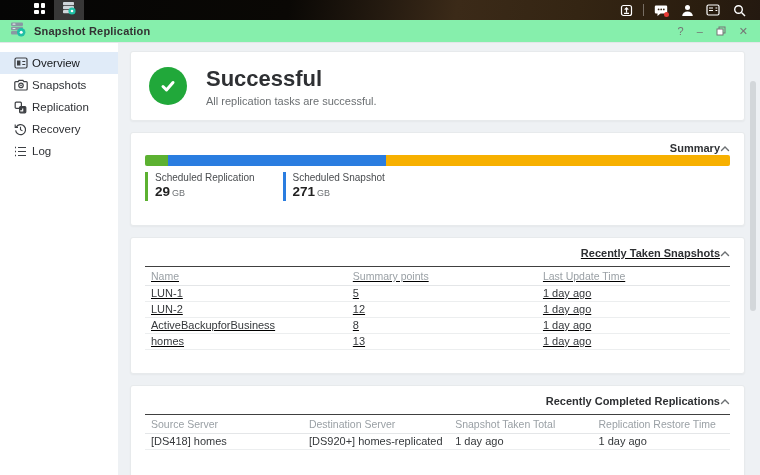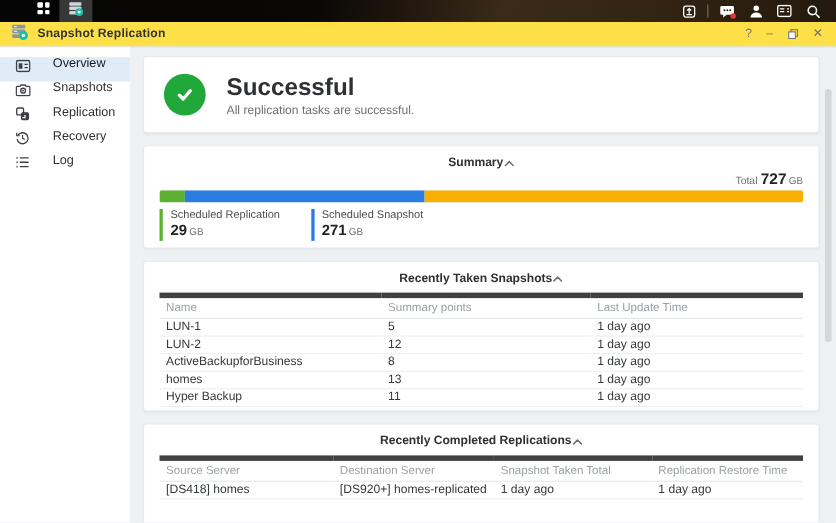--- a/index.html
+++ b/index.html
@@ -12,72 +12,72 @@
     background:linear-gradient(100deg,#050505 0%,#0a0805 38%,#241a10 50%,#3b2a18 60%,#342513 76%,#2a1d0f 92%,#241910 100%); }
   .tb-left { display:flex; padding-left:24px; }
   .tb-app { width:30px; display:flex; align-items:center; justify-content:center; cursor:pointer; }
   .tb-app.active { background:rgba(255,255,255,0.20); }
   .tb-right { display:flex; align-items:center; padding-right:8px; }
   .tb-icon { width:26px; height:20px; display:flex; align-items:center; justify-content:center; position:relative; cursor:pointer; }
   .tb-divider { width:1px; height:12px; background:rgba(255,255,255,0.35); margin:0 4px; }
   .badge-dot { position:absolute; right:5px; bottom:3px; width:5px; height:5px; border-radius:50%; }
 
   
-  .titlebar { height:23px; flex:0 0 23px; background:#fde047; border-bottom:1px solid #e3e6e9;
+  .titlebar { height:23px; flex:0 0 23px; background:#86efac; border-bottom:1px solid #e3e6e9;
     display:flex; justify-content:space-between; align-items:center; padding:0 12px 0 10px; }
   .title-left { display:flex; align-items:center; gap:8px; }
   .win-title { font-size:11px; font-weight:bold; color:#333; letter-spacing:0.2px; }
   .win-controls { display:flex; align-items:center; gap:13px; }
   .win-controls span { font-size:11px; color:#757575; cursor:pointer; line-height:1; display:flex; align-items:center; }
 
   
   .window-body { flex:1; display:flex; min-height:0; }
   .sidebar { width:118px; flex:0 0 118px; background:#ffffff; padding-top:9px; }
-  .side-item { height:22px; display:flex; gap:20px; padding-left:13px; cursor:pointer; }
+  .side-item { height:22px; display:flex; align-items:center; gap:4px; padding-left:13px; cursor:pointer; }
   .side-item .lbl { font-size:11.5px; color:#2f3135; }
   .side-item.active { background:#e0ebf8; }
   .side-item.active .lbl { color:#16181b; }
   .side-icon { width:15px; height:15px; display:flex; align-items:center; justify-content:center; }
 
   .content { flex:1; position:relative; overflow:hidden; padding:8px 15px 0 12px; }
   .card { background:#ffffff; border:1px solid #e7eaec; border-radius:3px; box-shadow:0 1px 2px rgba(0,0,0,0.04); margin-bottom:11px; }
 
   
   .card-status { height:70px; display:flex; align-items:center; padding:0 18px; }
   .ok-circle { width:38px; height:38px; border-radius:50%; display:flex; align-items:center; justify-content:center; flex:0 0 38px; }
   .status-text { margin-left:19px; }
   .status-title { font-size:22px; font-weight:bold; color:#2e3033; }
   .status-msg { font-size:11px; color:#6c7073; margin-top:3px; }
 
   
-  .card-head { display:flex; justify-content:center; align-items:center; padding:9px 14px 0 14px; }
+  .card-head { display:flex; justify-content:flex-end; align-items:center; padding:9px 14px 0 14px; }
   .card-title { font-size:11px; font-weight:bold; color:#2e3033; }
   .chev { cursor:pointer; display:flex; }
 
   
   .card-summary { height:94px; }
   .total-line { text-align:right; padding:1px 14px 0 0; line-height:15px; }
   .total-label { font-size:9.5px; color:#6c7073; }
   .total-value { font-size:14px; font-weight:bold; color:#222; margin:0 2px 0 3px; }
   .total-unit { font-size:9px; color:#6c7073; }
   .usage-bar { height:11px; margin:1px 14px 0 14px; display:flex; border-radius:2px; overflow:hidden; background:#f0f0f0; }
   .usage-bar .seg { height:100%; }
   .legend { display:flex; margin:6px 14px 0 14px; }
   .legend-item { border-left:3px solid #ccc; padding-left:7px; margin-right:28px; min-width:92px; }
   .legend-label { font-size:10px; color:#4a4d50; line-height:12px; white-space:nowrap; }
   .legend-value { font-size:13.5px; font-weight:bold; color:#222; line-height:15px; }
   .legend-unit { font-size:9px; font-weight:normal; color:#6c7073; margin-left:2px; }
 
   
   .card-table { padding-bottom:8px; }
-  .card-snapshots { height:137px; }
+  .card-snapshots { height:137px;text-decoration:underline; }
   .card-replications { height:160px; }
   table { width:calc(100% - 28px); margin:7px 14px 0 14px; border-collapse:collapse; table-layout:fixed; }
   th { font-size:10.5px; font-weight:normal; color:#9aa0a5; text-align:left; padding:3px 4px 3px 6px;
-       border-top:5px solid #404040; border-bottom:1px solid #e4e6e8; }
+       border-top:1px solid #404040; border-bottom:1px solid #e4e6e8; }
   td { font-size:11px; color:#35383b; padding:2px 4px 2px 6px; border-bottom:1px solid #eceeef; line-height:11px; }
   tr { cursor:default; }
   .snap-table th:nth-child(1){width:34.5%} .snap-table th:nth-child(2){width:32.5%} .snap-table th:nth-child(3){width:33%}
   .repl-table th:nth-child(1){width:27%} .repl-table th:nth-child(2){width:25%} .repl-table th:nth-child(3){width:24.5%} .repl-table th:nth-child(4){width:23.5%}
 
   
   .scroll-thumb { position:absolute; right:4px; top:38px; width:6px; height:230px; border-radius:3px; background:#d3d7da; }
 </style>
 </head>
 <body>
@@ -254,23 +254,20 @@
 
       <section class="card card-summary">
         <div class="card-head">
           <span class="card-title">Summary</span>
           <span class="chev">
             <svg width="10" height="7" viewBox="0 0 10 7" fill="none" stroke="#6c7073" stroke-width="1.4" stroke-linecap="round">
                 <path d="M1.5 5.5 L5 2 L8.5 5.5"></path>
               </svg>
           </span>
         </div>
-        <div class="total-line">
-          <span class="total-label">Total</span><span class="total-value">727</span><span class="total-unit">GB</span>
-        </div>
         <div class="usage-bar">
           <div class="seg" style="width: 3.99%; background: rgb(92, 177, 49);"></div>
           <div class="seg" style="width: 37.28%; background: rgb(42, 125, 224);"></div>
           <div class="seg" style="width: 58.73%; background: rgb(247, 176, 0);"></div>
         </div>
         <div class="legend">
           <div class="legend-item" style="border-left-color: rgb(92, 177, 49);">
             <div class="legend-label">Scheduled Replication</div>
             <div class="legend-value"><span>29</span><span class="legend-unit">GB</span></div>
           </div>
@@ -312,25 +309,20 @@
               <tr>
                 <td>ActiveBackupforBusiness</td>
                 <td>8</td>
                 <td>1 day ago</td>
               </tr>
               <tr>
                 <td>homes</td>
                 <td>13</td>
                 <td>1 day ago</td>
               </tr>
-              <tr>
-                <td>Hyper Backup</td>
-                <td>11</td>
-                <td>1 day ago</td>
-              </tr>
             </tbody>
           </table>
       </section>
 
       <section class="card card-table card-replications">
         <div class="card-head">
           <span class="card-title">Recently Completed Replications</span>
           <span class="chev">
             <svg width="10" height="7" viewBox="0 0 10 7" fill="none" stroke="#6c7073" stroke-width="1.4" stroke-linecap="round">
                 <path d="M1.5 5.5 L5 2 L8.5 5.5"></path>

